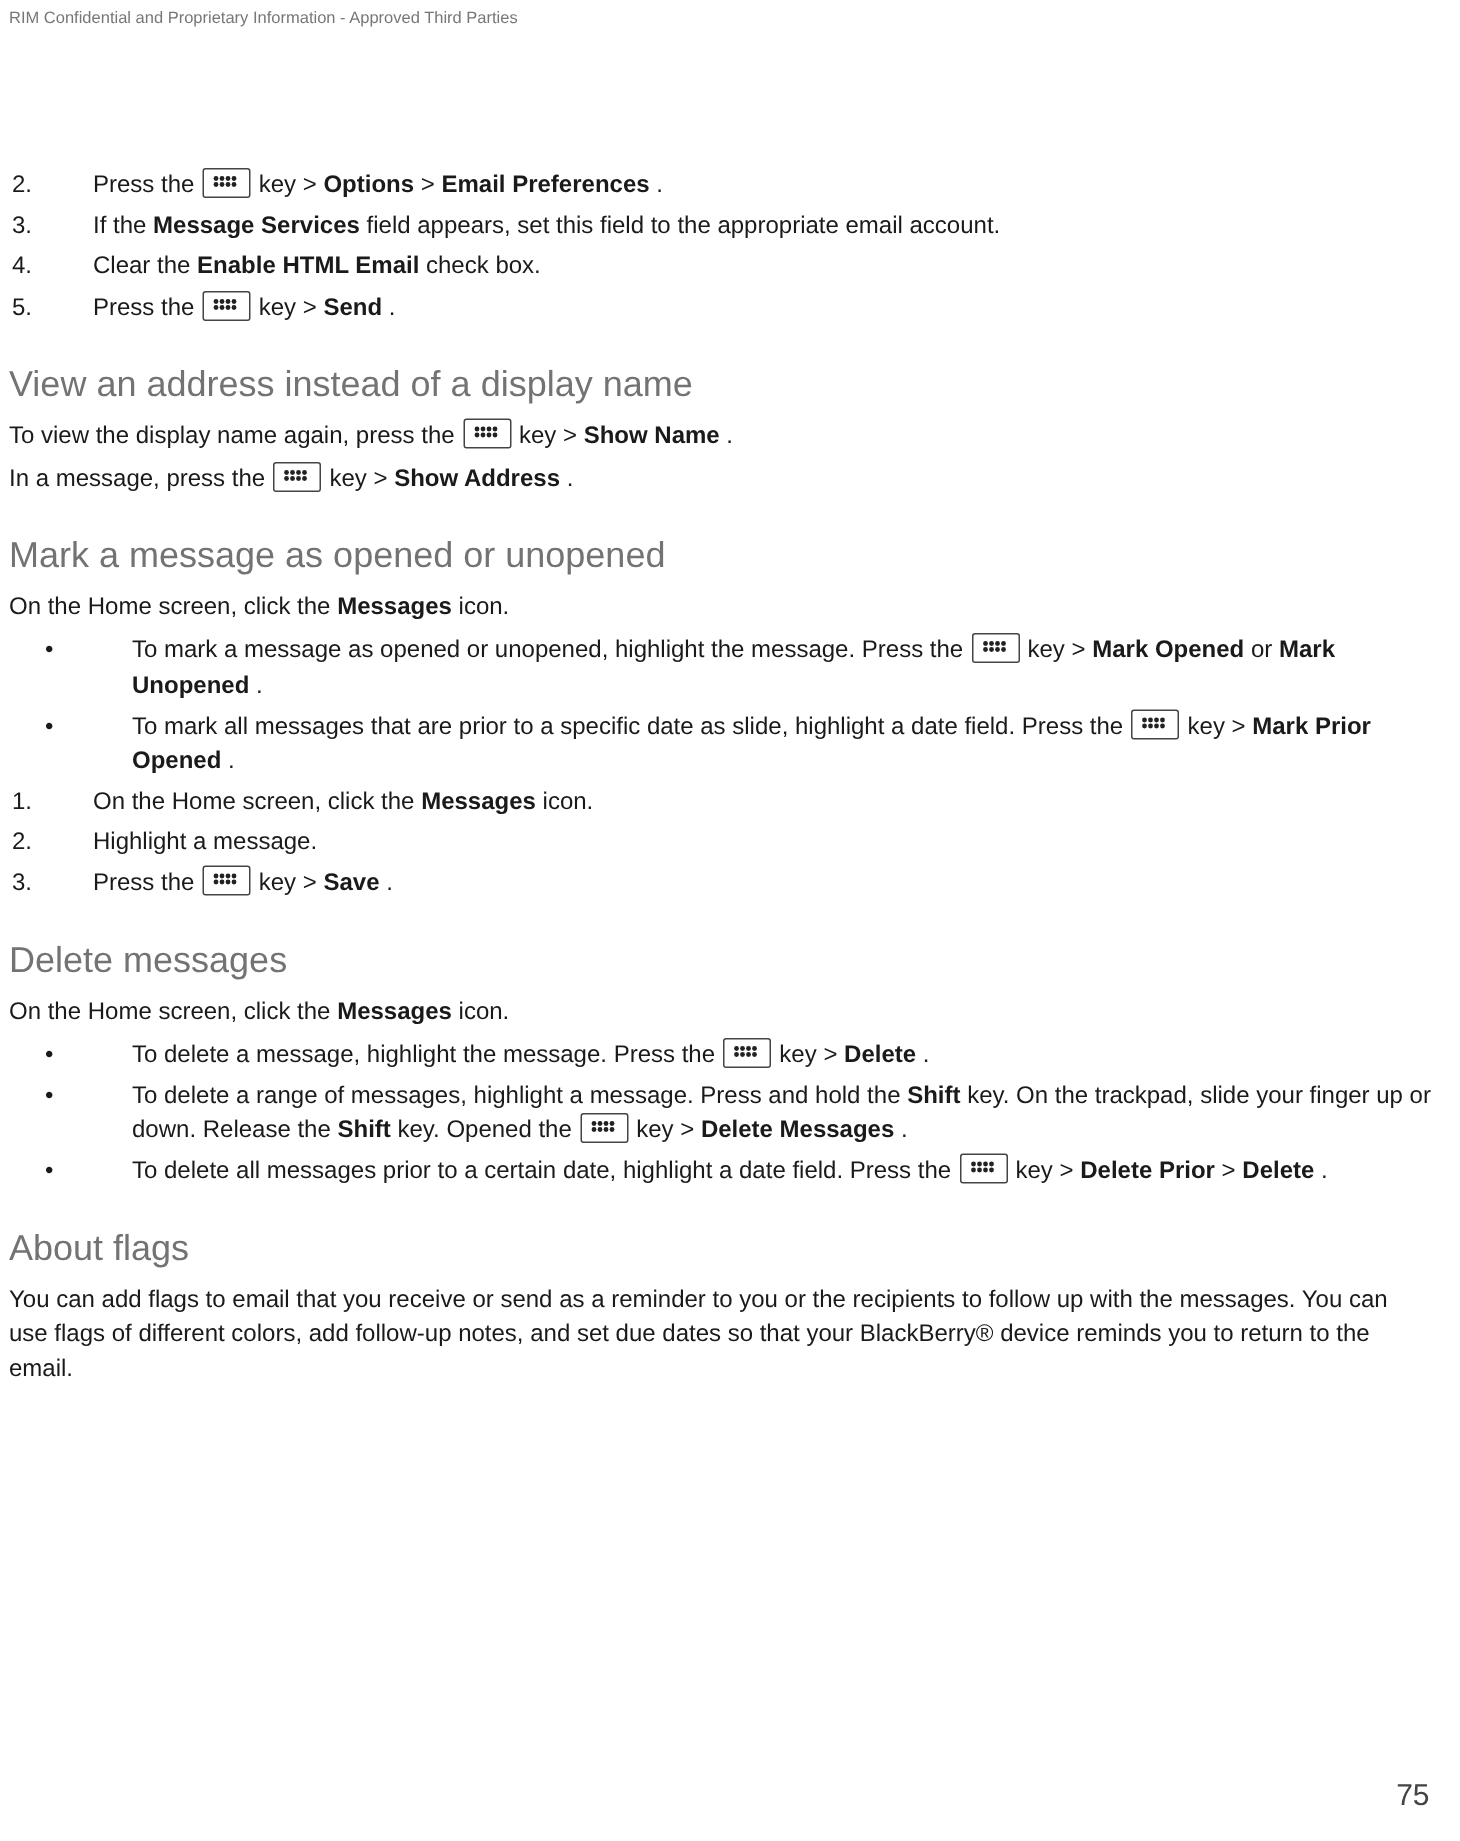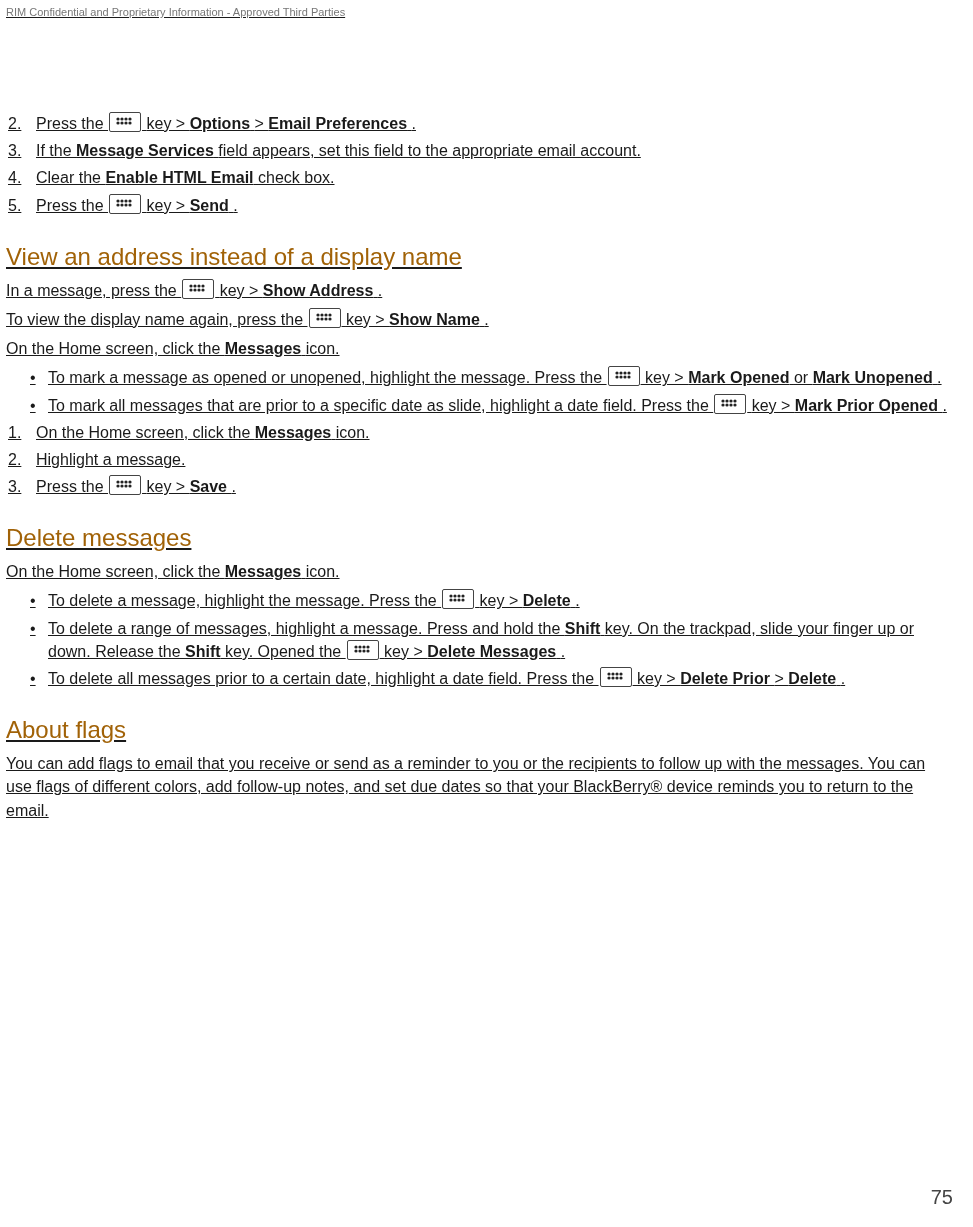--- a/index.html
+++ b/index.html
@@ -9,21 +9,20 @@
     background: #fff;
     font-family: "Segoe UI", "Helvetica Neue", Arial, sans-serif;
     color: #1a1a1a;
   }
   .page {
     width: 973px;
     height: 1227px;
     position: relative;
     box-sizing: border-box;
     padding: 0 18px 0 6px;
-    text-decoration: underline;
   }
   .header-strip {
     font-size: 11px;
     color: #777;
     padding: 6px 0 0 0;
   }
   .content {
     padding-top: 90px;
   }
   .page-number {
@@ -31,21 +30,21 @@
     right: 20px;
     bottom: 18px;
     font-size: 20px;
     color: #444;
   }
   h3 {
     font-family: "Trebuchet MS", "Segoe UI", sans-serif;
     font-weight: 400;
     font-size: 24px;
     margin: 26px 0 8px 0;
-    color: #a16207;
+    color: #737373;
   }
   p, li {
     font-size: 16px;
     line-height: 1.45;
     margin: 4px 0;
   }
   p.body {
     margin: 6px 0;
   }
   ol.steps {
@@ -57,38 +56,40 @@
     display: flex;
     align-items: flex-start;
   }
   ol.steps > li .num {
     flex: 0 0 28px;
     text-align: left;
     padding-left: 2px;
   }
   ol.steps > li .txt {
     flex: 1 1 auto;
+    margin-left: 26px;
   }
   ul.bullets {
     list-style: none;
     padding: 0;
     margin: 2px 0 4px 0;
   }
   ul.bullets > li {
     display: flex;
     align-items: flex-start;
     padding-left: 24px;
   }
   ul.bullets > li .dot {
     flex: 0 0 18px;
     font-size: 16px;
     line-height: 1.45;
   }
   ul.bullets > li .txt {
     flex: 1 1 auto;
+    margin-left: 40px;
   }
   b { font-weight: 700; }
   .keyicon {
     display: inline-block;
     vertical-align: text-bottom;
     width: 30px;
     height: 18px;
     border: 1px solid #444;
     border-radius: 2px;
     background: #fff;
@@ -171,61 +172,62 @@
               </svg>
           </span>
           <span> key &gt; </span>
           <b>Send</b>
           <span>.</span>
         </span>
       </li>
     </ol>
 
     <h3>View an address instead of a display name</h3>
+    <p class="body">
+      <span>To view the display name again, press the </span>
+      <span class="keyicon" title="menu key">
+        <svg width="20" height="12" viewBox="0 0 20 12">
+            <g fill="#222">
+              <circle cx="3" cy="3" r="1.6"></circle>
+              <circle cx="7" cy="3" r="1.6"></circle>
+              <circle cx="3" cy="7" r="1.6"></circle>
+              <circle cx="7" cy="7" r="1.6"></circle>
+              <circle cx="11" cy="3" r="1.6"></circle>
+              <circle cx="15" cy="3" r="1.6"></circle>
+              <circle cx="11" cy="7" r="1.6"></circle>
+              <circle cx="15" cy="7" r="1.6"></circle>
+            </g>
+          </svg>
+      </span>
+      <span> key &gt; </span>
+      <b>Show Name</b>
+      <span>.</span>
+    </p>
     <p class="body">
       <span>In a message, press the </span>
       <span class="keyicon" title="menu key">
         <svg width="20" height="12" viewBox="0 0 20 12">
             <g fill="#222">
               <circle cx="3" cy="3" r="1.6"></circle>
               <circle cx="7" cy="3" r="1.6"></circle>
               <circle cx="3" cy="7" r="1.6"></circle>
               <circle cx="7" cy="7" r="1.6"></circle>
               <circle cx="11" cy="3" r="1.6"></circle>
               <circle cx="15" cy="3" r="1.6"></circle>
               <circle cx="11" cy="7" r="1.6"></circle>
               <circle cx="15" cy="7" r="1.6"></circle>
             </g>
           </svg>
       </span>
       <span> key &gt; </span>
       <b>Show Address</b>
       <span>.</span>
     </p>
-    <p class="body">
-      <span>To view the display name again, press the </span>
-      <span class="keyicon" title="menu key">
-        <svg width="20" height="12" viewBox="0 0 20 12">
-            <g fill="#222">
-              <circle cx="3" cy="3" r="1.6"></circle>
-              <circle cx="7" cy="3" r="1.6"></circle>
-              <circle cx="3" cy="7" r="1.6"></circle>
-              <circle cx="7" cy="7" r="1.6"></circle>
-              <circle cx="11" cy="3" r="1.6"></circle>
-              <circle cx="15" cy="3" r="1.6"></circle>
-              <circle cx="11" cy="7" r="1.6"></circle>
-              <circle cx="15" cy="7" r="1.6"></circle>
-            </g>
-          </svg>
-      </span>
-      <span> key &gt; </span>
-      <b>Show Name</b>
-      <span>.</span>
-    </p>
-
+
+    <h3>Mark a message as opened or unopened</h3>
     <p class="body">
       <span>On the Home screen, click the </span>
       <b>Messages</b>
       <span> icon.</span>
     </p>
     <ul class="bullets">
       <li>
         <span class="dot">•</span>
         <span class="txt">
           <span>To mark a message as opened or unopened, highlight the message. Press the </span>

